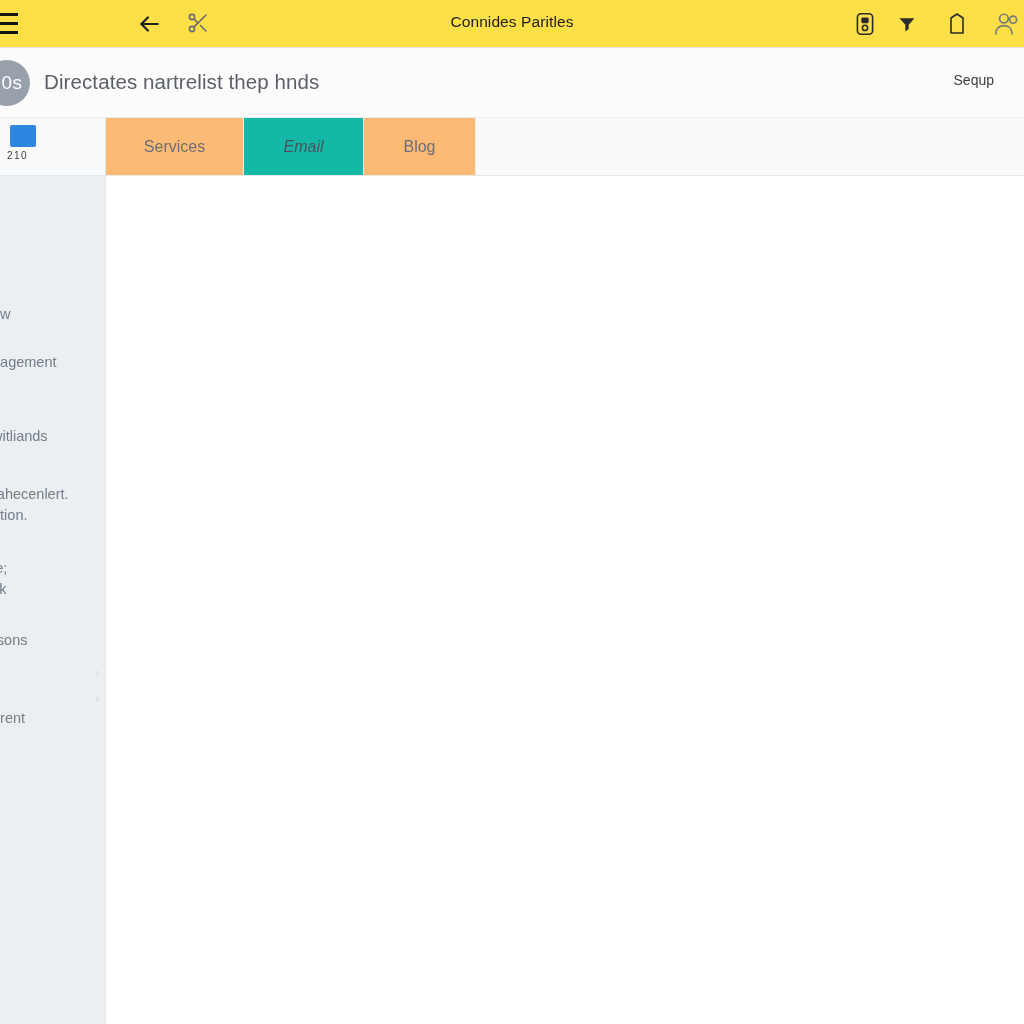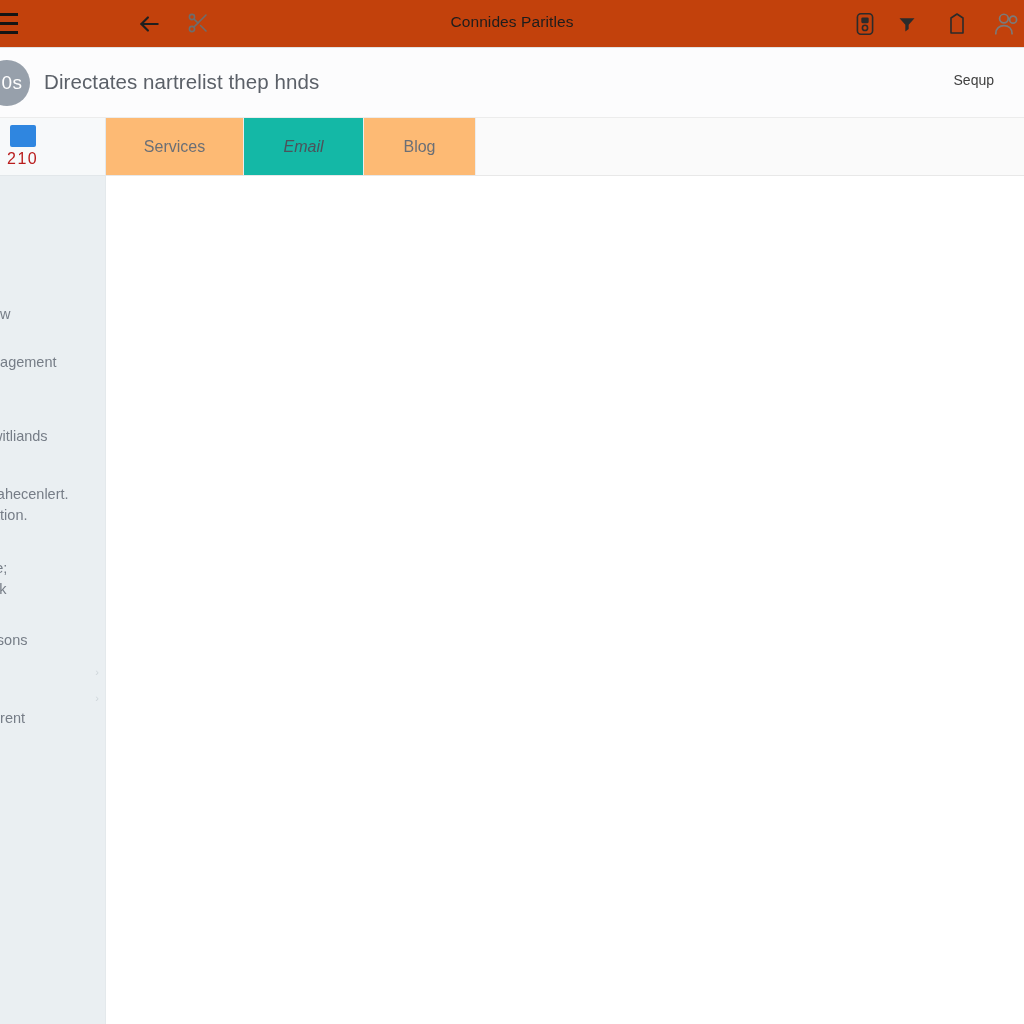--- a/index.html
+++ b/index.html
@@ -21,21 +21,21 @@
     background: #ffffff;
     overflow: hidden;
   }
 
   
   .topbar {
     position: absolute;
     top: 0; left: 0;
     width: 1024px;
     height: 48px;
-    background: #c2410c;
+    background: #fde047;
     border-bottom: 1px solid #e2e2e2;
     display: flex;
     align-items: center;
   }
 
   .hamburger {
     position: absolute;
     left: -8px;
     top: 13px;
     width: 26px;
@@ -172,22 +172,22 @@
     top: 7px;
     width: 26px;
     height: 22px;
     background: #2f86e0;
     border-radius: 2px;
   }
   .sb-logo-label {
     position: absolute;
     left: 7px;
     top: 32px;
-    font-size: 16px;
-    color: #b91c1c;
+    font-size: 10px;
+    color: #404040;
     letter-spacing: 1.5px;
   }
 
   .sb-items {
     position: relative;
     padding-top: 14px;
   }
   .sb-item {
     position: relative;
     padding: 0 6px 0 0;

